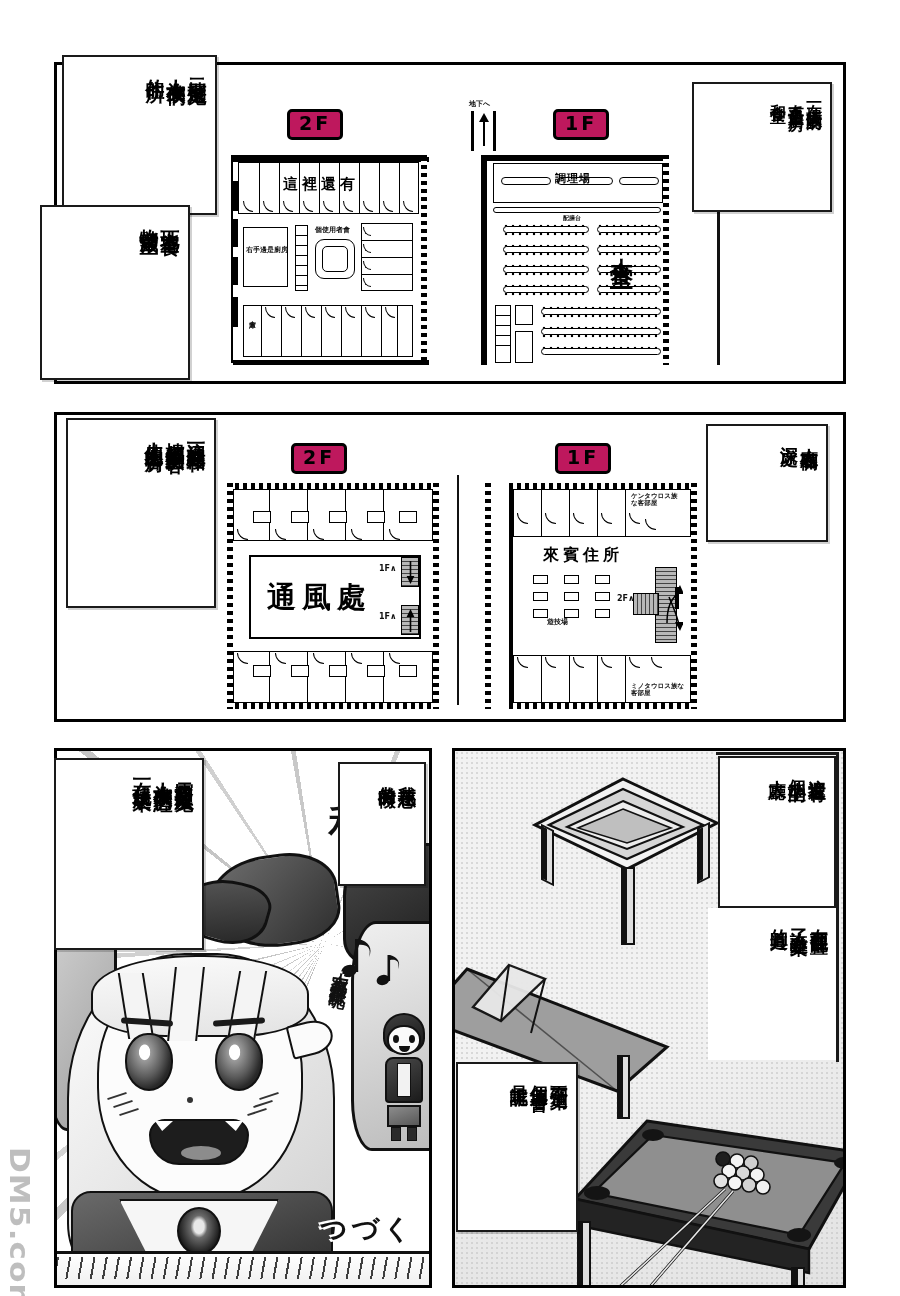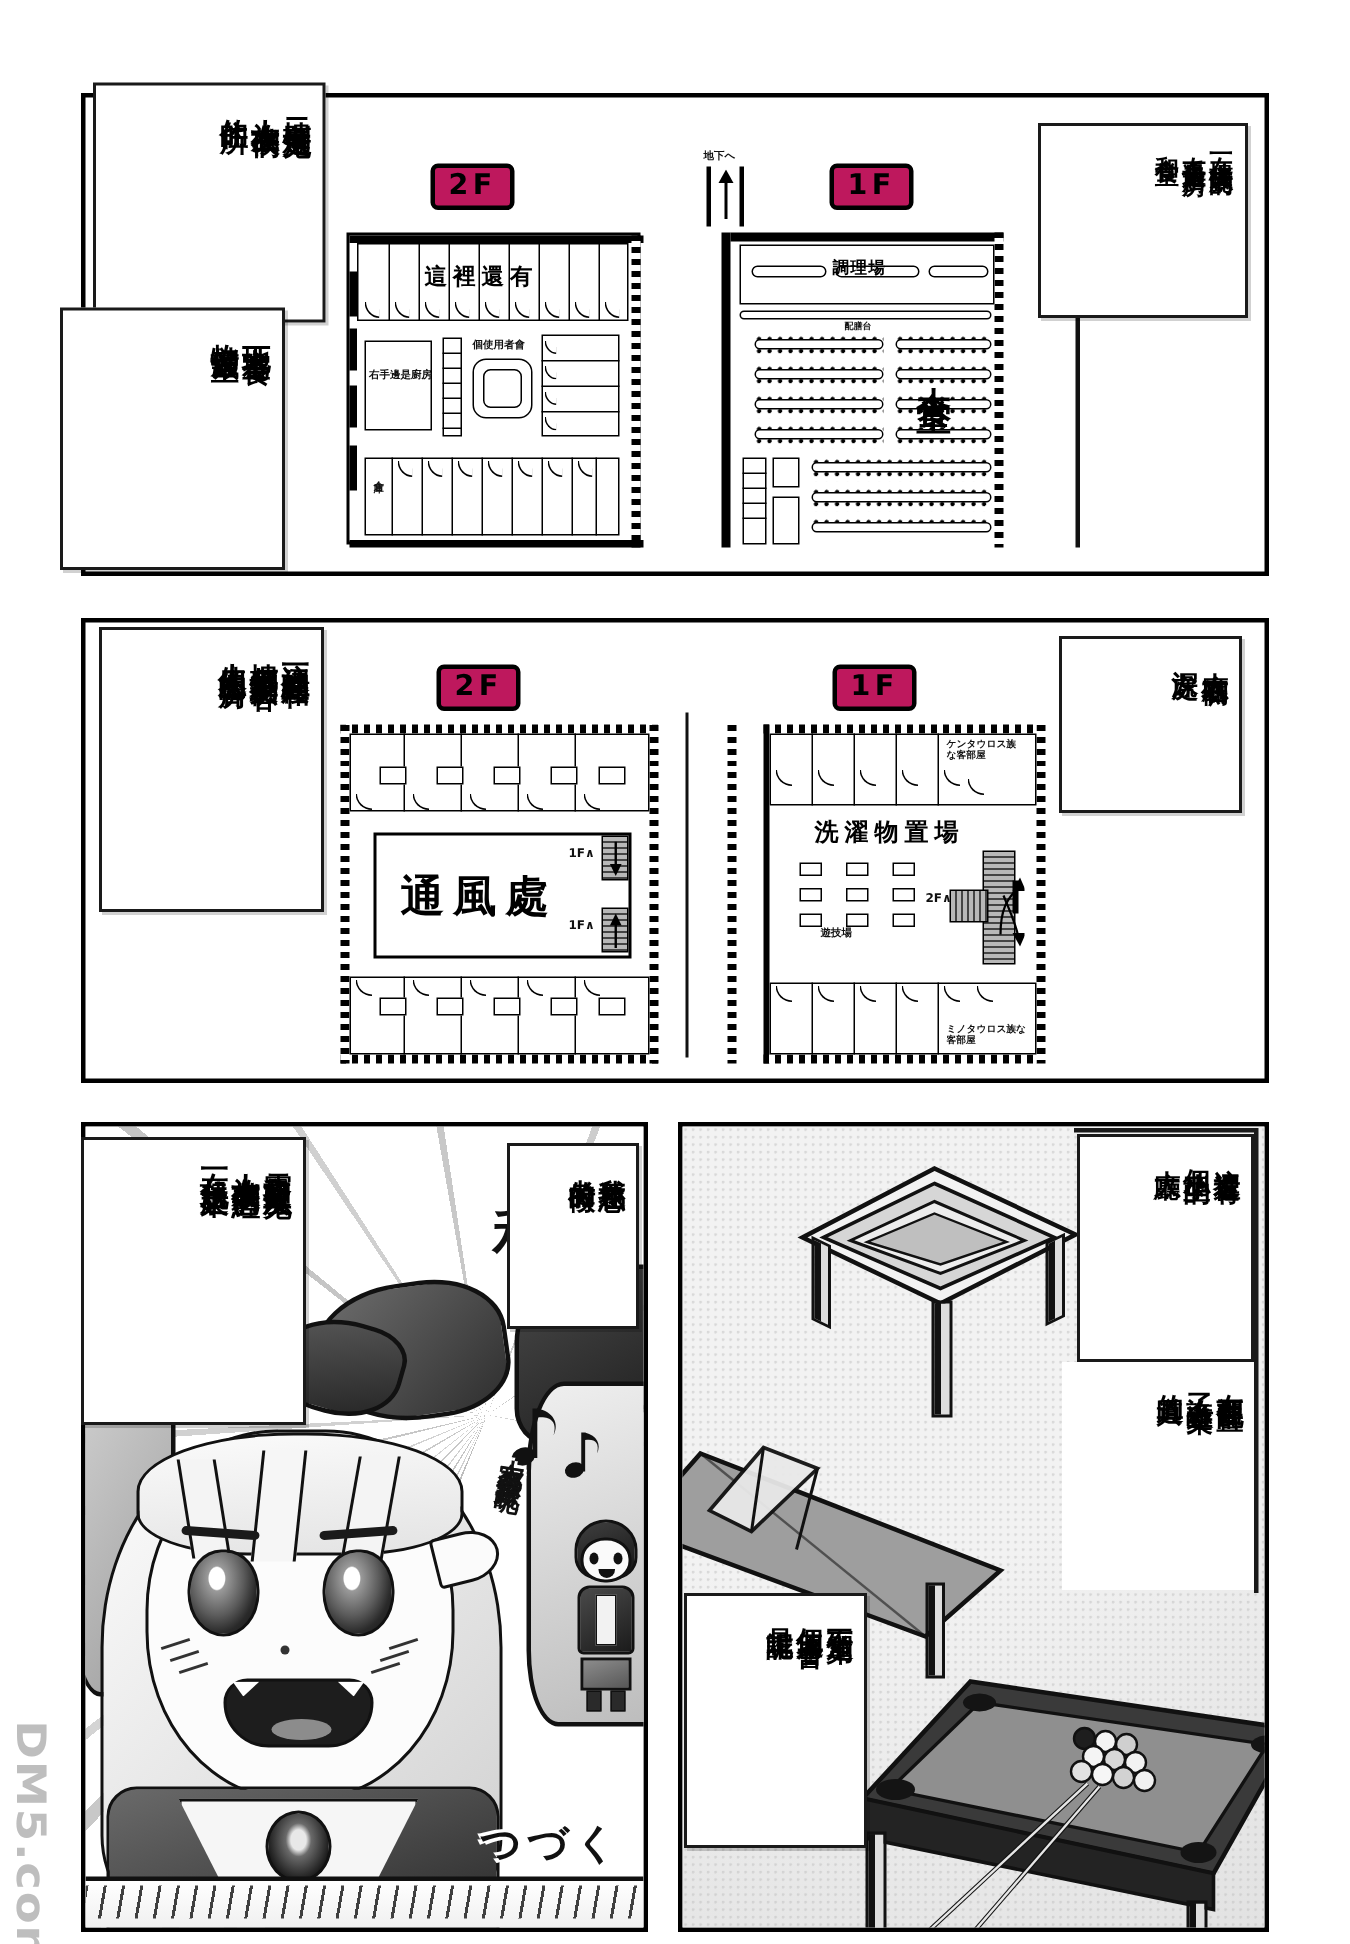--- a/index.html
+++ b/index.html
@@ -454,21 +454,21 @@
         <div class="vdiv" style="left:112px; top:6px; height:48px;"></div>
         <div class="vdiv" style="left:140px; top:6px; height:48px;"></div>
         <div class="door" style="left:32px; top:30px; width:11px; height:11px;"></div>
         <div class="door" style="left:60px; top:30px; width:11px; height:11px;"></div>
         <div class="door" style="left:88px; top:30px; width:11px; height:11px;"></div>
         <div class="door" style="left:116px; top:30px; width:11px; height:11px;"></div>
         <div class="door" style="left:144px; top:30px; width:11px; height:11px;"></div>
         <div class="door" style="left:160px; top:36px; width:11px; height:11px;"></div>
         <div class="fp-mini" style="left:146px; top:10px; width:52px; white-space:normal; font-size:6.5px;">ケンタウロス族な客部屋</div>
 
-        <div class="fp-label" style="left:58px; top:62px; font-size:16px; letter-spacing:4px;">洗濯物置場</div>
+        <div class="fp-label" style="left:58px; top:62px; font-size:16px; letter-spacing:4px;">來賓住所</div>
 
         <div class="cellgrid" style="left:48px; top:92px; grid-template-columns:repeat(3,15px); grid-template-rows:repeat(3,9px);">
           <i></i>
             <i></i>
             <i></i>
             <i></i>
             <i></i>
             <i></i>
             <i></i>
             <i></i>

